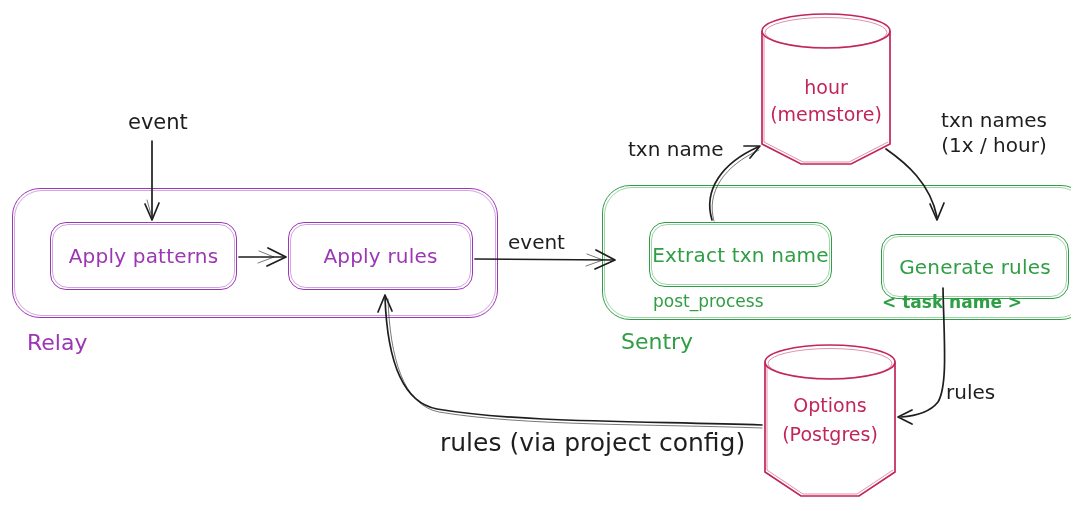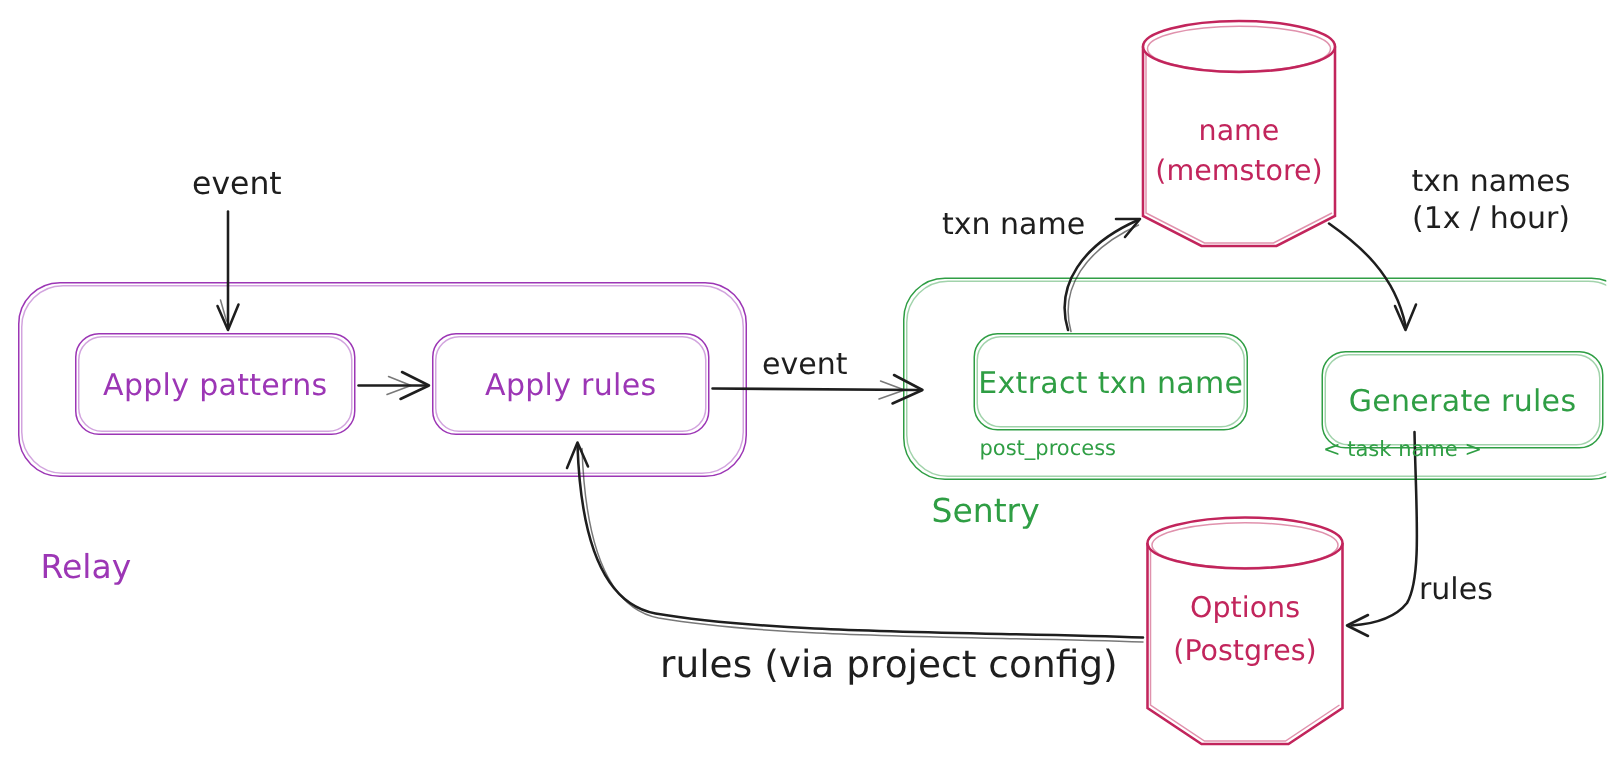--- a/index.html
+++ b/index.html
@@ -11,21 +11,21 @@
   .frame,.node{position:absolute;border-style:solid;background:transparent;box-sizing:border-box;}
   .frame{border-width:1.7px;border-radius:28px;}
   .node{border-width:1.6px;border-radius:16px;display:flex;align-items:center;justify-content:center;}
   .frame::after,.node::after{
     content:"";position:absolute;inset:1px;border:1px solid;border-color:inherit;
     opacity:.45;border-radius:inherit;pointer-events:none;
   }
   .purple{border-color:#9c36b5;color:#9c36b5;}
   .green{border-color:#2f9e44;color:#2f9e44;margin-left:29px;}
   .node-label{font-size:20px;letter-spacing:.2px;white-space:nowrap;}
-  .sub-label{position:absolute;font-size:14px;white-space:nowrap;}
+  .sub-label{position:absolute;font-size:17px;white-space:nowrap;}
   .frame-label{position:absolute;font-size:22px;white-space:nowrap;}
   .edge-label{position:absolute;font-size:20px;color:#1e1e1e;white-space:nowrap;}
   .cyl-text{position:absolute;color:#c2255c;font-size:19px;text-align:center;line-height:27px;z-index:3;white-space:nowrap;}
   svg{position:absolute;left:0;top:0;pointer-events:none;}
   #shapes{z-index:2;}
   #arrows{z-index:4;}
   .lbl{z-index:5;}
 </style>
 </head>
 <body>
@@ -35,33 +35,33 @@
   <div class="frame purple" style="left:12px;top:188px;width:486px;height:130px;"></div>
 
   <div class="node purple" style="left:50px;top:222px;width:187px;height:68px;">
     <span class="node-label">Apply patterns</span>
   </div>
 
   <div class="node purple" style="left:288px;top:222px;width:185px;height:68px;">
     <span class="node-label">Apply rules</span>
   </div>
 
-  <div class="frame-label purple lbl" style="left:27px;top:330px;margin-top:36px;">Relay</div>
+  <div class="frame-label purple lbl" style="left:27px;top:330px;">Relay</div>
 
   <div class="frame green" style="left:573px;top:185px;width:487px;height:135px;"></div>
 
   <div class="node green" style="left:620px;top:222px;width:183px;height:65px;">
     <span class="node-label">Extract txn name</span>
   </div>
   <div class="sub-label green lbl" style="left:624px;top:291px;">post_process</div>
 
   <div class="node green" style="left:852px;top:234px;width:188px;height:65px;">
     <span class="node-label">Generate rules</span>
   </div>
-  <div class="sub-label green lbl" style="left:853px;top:292px;">&lt; task name &gt;</div>
+  <div class="sub-label green lbl" style="left:853px;top:292px;font-weight:bold;">&lt; task name &gt;</div>
 
   <div class="frame-label green lbl" style="left:592px;top:329px;">Sentry</div>
 
   <svg id="shapes" width="1071" height="507" viewBox="0 0 1071 507">
 
     <g stroke="#c2255c" stroke-width="1.7" fill="#ffffff">
       <path d="M762,31 L762,144 L801,164 L851,164 L890,144 L890,31"></path>
       <path d="M764,34 L764,142 L803,162 L849,162 L888,142" fill="none" stroke-width="1" opacity="0.5"></path>
       <ellipse cx="826" cy="31" rx="64" ry="17"></ellipse>
       <ellipse cx="826" cy="32.5" rx="61" ry="15" fill="none" stroke-width="1" opacity="0.5"></ellipse>
@@ -69,21 +69,21 @@
 
     <g stroke="#c2255c" stroke-width="1.7" fill="#ffffff">
       <path d="M765,362 L765,472 L801,496 L859,496 L895,472 L895,362"></path>
       <path d="M767,365 L767,470 L803,494 L857,494 L893,470" fill="none" stroke-width="1" opacity="0.5"></path>
       <ellipse cx="830" cy="362" rx="65" ry="17"></ellipse>
       <ellipse cx="830" cy="363.5" rx="62" ry="15" fill="none" stroke-width="1" opacity="0.5"></ellipse>
     </g>
   </svg>
 
   <div class="cyl-text" style="left:762px;top:74px;width:128px;">
-    <div>name</div>
+    <div>hour</div>
     <div>(memstore)</div>
   </div>
   <div class="cyl-text" style="left:765px;top:391px;width:130px;line-height:29px;">
     <div>Options</div>
     <div>(Postgres)</div>
   </div>
 
   <svg id="arrows" width="1071" height="507" viewBox="0 0 1071 507">
     <g stroke="#1e1e1e" stroke-width="1.7" fill="none" stroke-linecap="round" stroke-linejoin="round">
 

